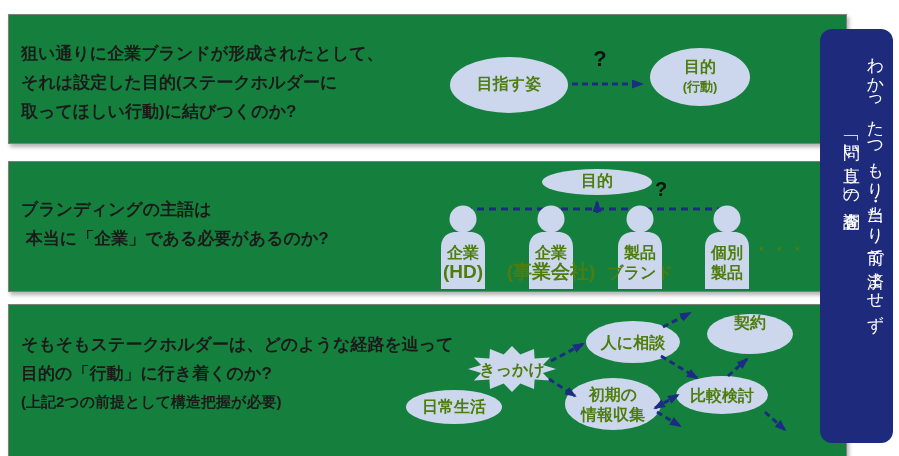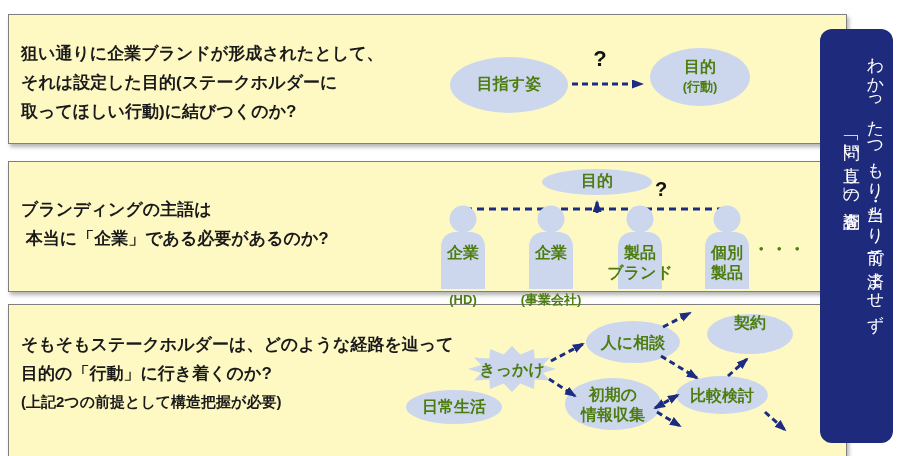--- a/index.html
+++ b/index.html
@@ -1,34 +1,34 @@
 <!DOCTYPE html>
 <html><head>
 <meta charset="utf-8">
 <style>
   html,body{margin:0;padding:0;background:#ffffff;}
   .stage{position:relative;width:899px;height:456px;background:#ffffff;overflow:hidden;
          font-family:"Liberation Sans","DejaVu Sans",sans-serif;}
-  .panel{position:absolute;left:8px;width:839px;background:#fef9c3;
+  .panel{position:absolute;left:8px;width:839px;background:#15803d;
          border:1.5px solid #7f7f7f;box-shadow:2px 3px 4px rgba(0,0,0,0.30);box-sizing:border-box;}
   #panel1{top:14px;height:130px;}
   #panel2{top:161px;height:131px;}
   #panel3{top:304px;height:174px;}
   .q-block{position:absolute;left:12px;}
   .q-line{font-size:17px;font-weight:700;color:#1a1a1a;line-height:29px;white-space:pre-wrap;}
   .q-line.sub{font-size:15px;line-height:28px;}
   #q1{top:24px;}
   #q2{top:33px;}
   #q3{top:25px;}
   .overlay{position:absolute;left:0;top:0;z-index:5;pointer-events:none;}
   .labels{position:absolute;left:0;top:0;width:899px;height:456px;z-index:6;pointer-events:none;}
   .nlab{position:absolute;text-align:center;font-weight:700;color:#4d7c0f;}
   .nlab .l1{display:block;font-size:16px;line-height:20px;}
   .nlab .l2{display:block;font-size:16px;line-height:19px;}
-  .nlab .l2.small{font-size:13px;line-height:18px;margin-top:28px;}
+  .nlab .l2.small{font-size:19px;line-height:18px;}
   .big1{font-size:17px;line-height:20px;}
   .qmark{position:absolute;text-align:center;font-weight:700;color:#111111;}
   .banner{position:absolute;left:820px;top:29px;width:73px;height:414px;background:#1e2a7c;
           border-radius:12px;z-index:10;box-sizing:border-box;padding:16px 9px;
           writing-mode:vertical-rl;text-orientation:mixed;}
   .banner .bcol{color:#ffffff;font-size:17px;letter-spacing:1.5px;line-height:1.0;font-weight:400;}
   .banner .bcol2{margin-top:85px;margin-right:7px;}
 </style>
 </head>
 <body>

